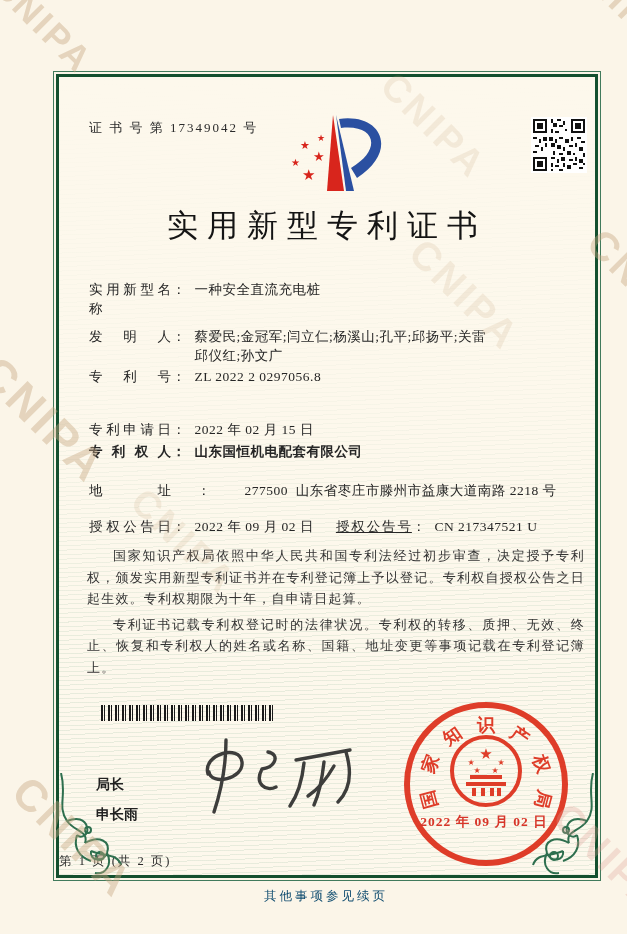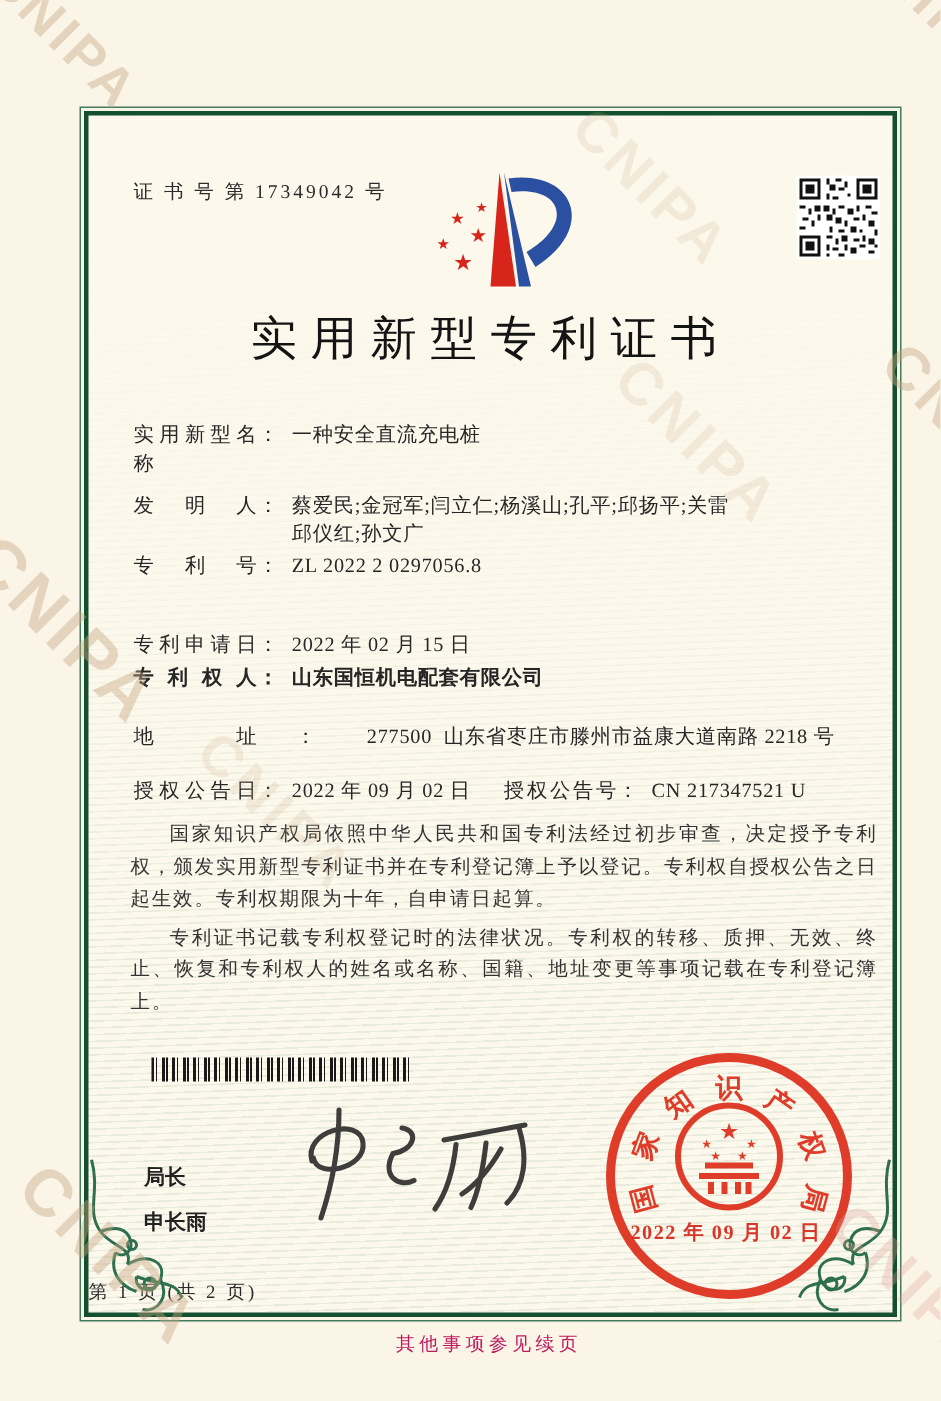--- a/index.html
+++ b/index.html
@@ -28,21 +28,21 @@
   .qr{position:absolute;left:472px;top:40px;width:56px;height:56px;}
 
   .title{position:absolute;left:0;top:128px;width:100%;text-align:center;
          font-size:31px;font-weight:normal;letter-spacing:9px;color:#141414;}
 
   .row{position:absolute;left:30px;width:500px;display:flex;font-size:13.5px;color:#262626;line-height:19px;}
   .flabel{flex:none;width:83px;text-align:justify;text-align-last:justify;letter-spacing:1px;}
   .fcolon{flex:none;margin-right:9px;}
   .fvalue{white-space:pre-wrap;letter-spacing:0.5px;}
   .grant-group2{margin-left:22px;display:flex;}
-  .grant-group2 .flabel{width:76px;}
+  .grant-group2 .flabel{width:76px;text-decoration:underline;}
 
   .paras{position:absolute;left:28px;top:468px;width:498px;font-size:13px;
          line-height:21.5px;letter-spacing:1.2px;color:#333;text-align:justify;}
   .paras p{margin:0 0 4px 0;text-indent:2em;}
 
   .barcode{position:absolute;left:42px;top:628px;width:172px;height:16px;
      background:repeating-linear-gradient(90deg,#191919 0 2px,rgba(0,0,0,0) 2px 3px,
        #191919 3px 4px,rgba(0,0,0,0) 4px 7px,#191919 7px 9px,rgba(0,0,0,0) 9px 10px,
        #191919 10px 11px,rgba(0,0,0,0) 11px 14px);}
 
@@ -53,21 +53,21 @@
   .seal{position:absolute;left:342px;top:622px;width:170px;height:170px;opacity:0.93;z-index:4;}
 
   .pagenum{position:absolute;left:0;top:776px;width:100%;
            font-size:12.5px;letter-spacing:2px;color:#2c2c2c;}
 
   .ornament{position:absolute;z-index:2;}
   .orn-left{left:-4px;bottom:-6px;}
   .orn-right{right:-4px;bottom:-6px;transform:scaleX(-1);}
 
   .footnote{position:absolute;left:53px;top:888px;width:546px;text-align:center;
-            font-size:12.5px;letter-spacing:3px;color:#be185d;z-index:2;}
+            font-size:12.5px;letter-spacing:3px;color:#0c4a6e;z-index:2;}
 </style>
 </head>
 <body>
 
 <div class="page">
 
   <span class="wm" style="left:-20px;top:2px;font-size:36px;">CNIPA</span>
   <span class="wm" style="left:556px;top:-22px;font-size:36px;">CNIPA</span>
   <span class="wm" style="left:-34px;top:392px;font-size:46px;">CNIPA</span>
   <span class="wm faint" style="left:368px;top:104px;font-size:38px;">CNIPA</span>

